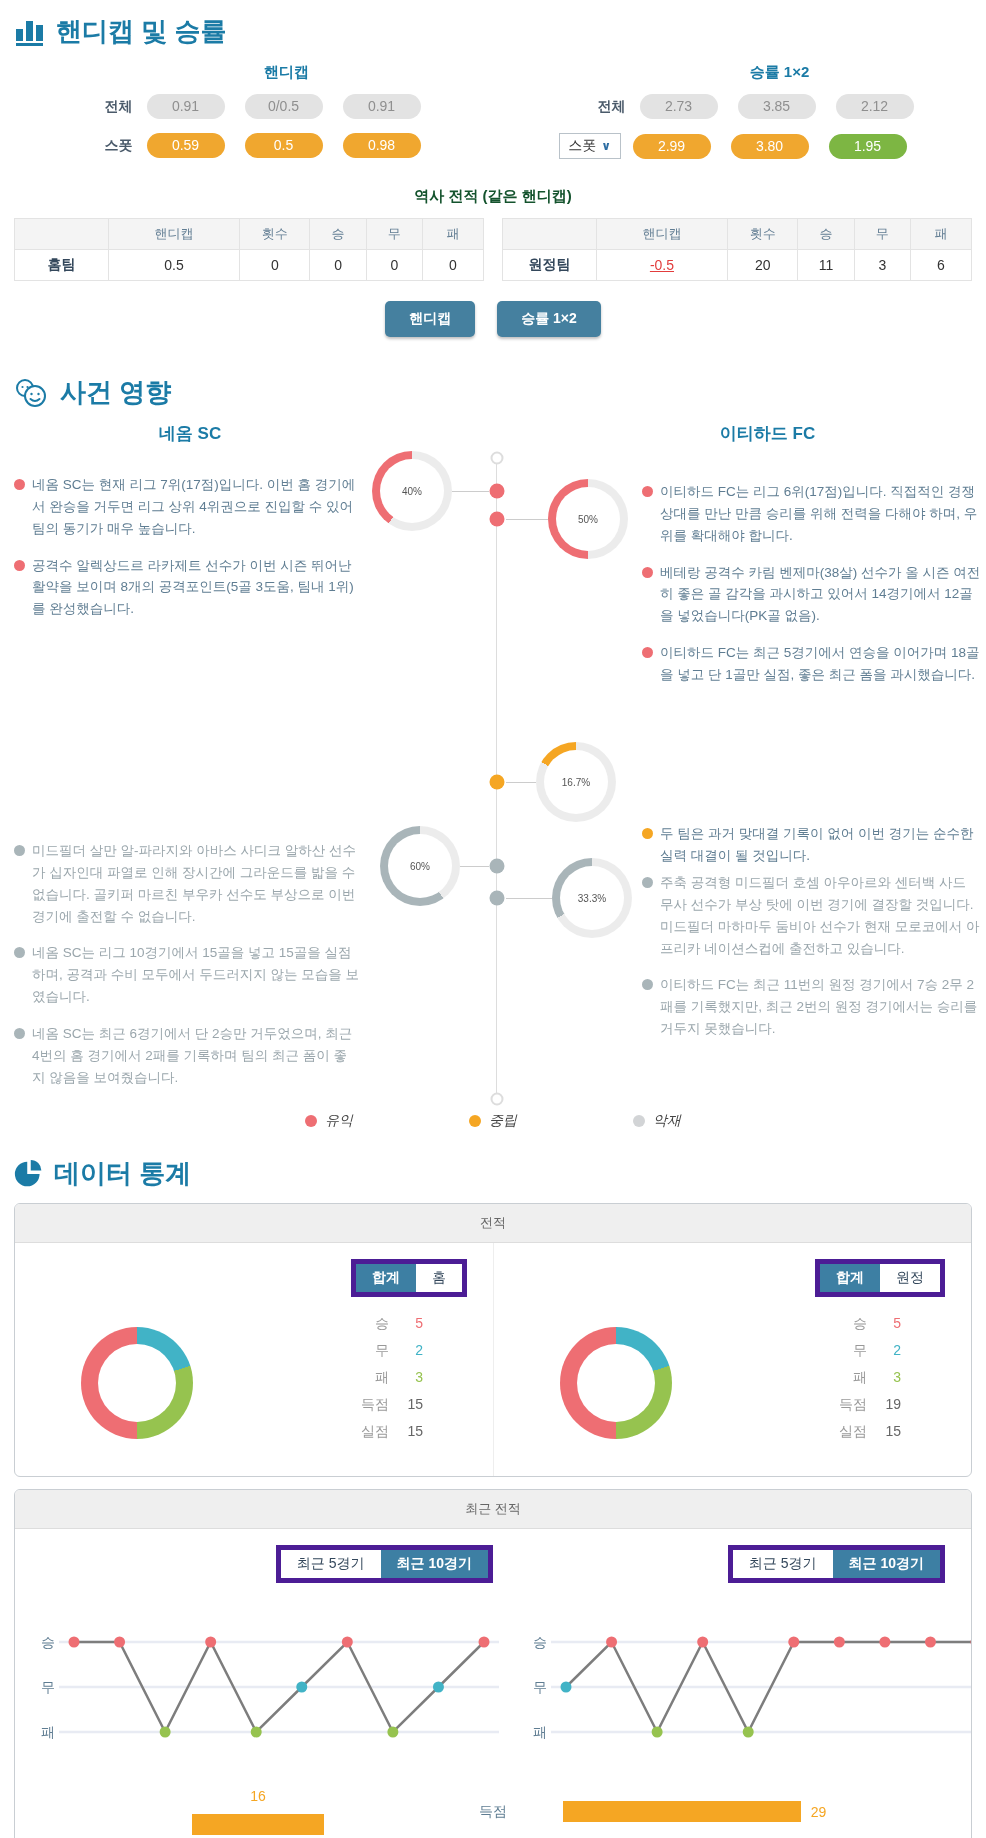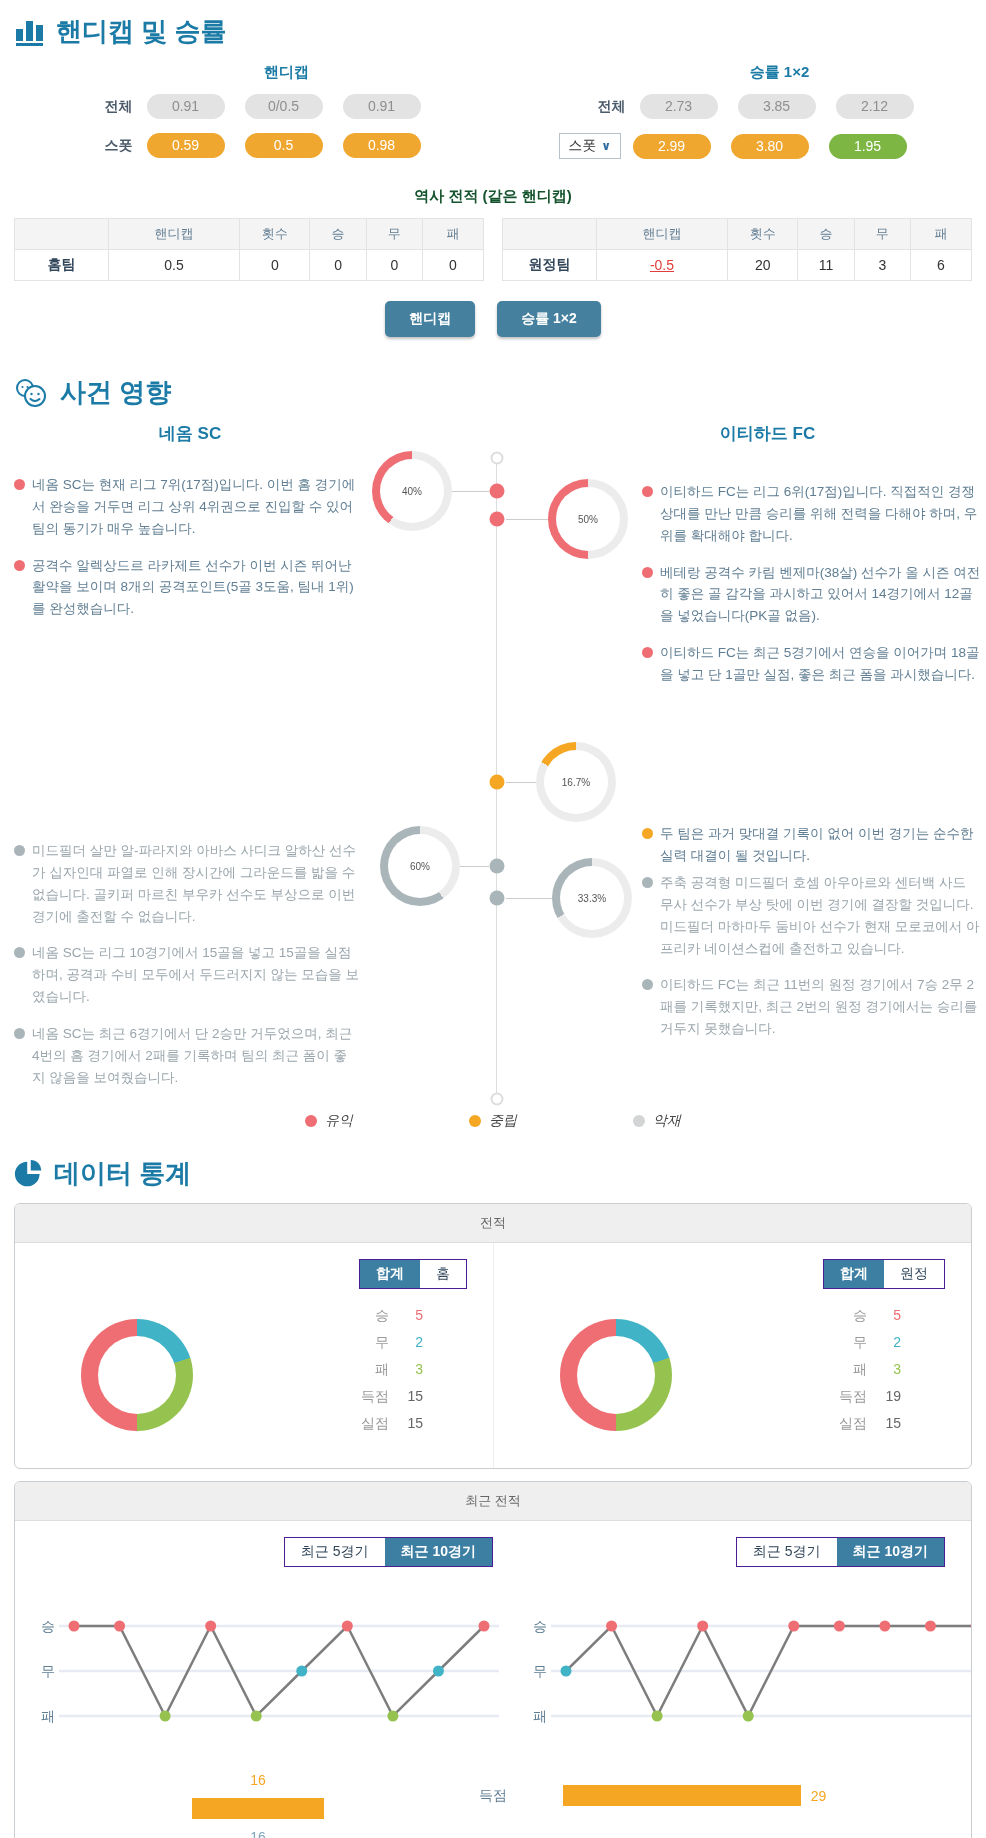--- a/index.html
+++ b/index.html
@@ -63,21 +63,21 @@
   .impact-legend{ display:flex; justify-content:center; gap:116px; margin:6px 0 26px;font-style:italic; }
   .impact-legend .leg{ display:flex; align-items:center; gap:8px; font-size:14px; color:#444; }
   .leg .dot{ width:12px; height:12px; border-radius:50%; }
   
   .panel{ margin:12px 14px 0; border:1px solid #c9ced3; border-radius:6px; overflow:hidden; background:#fff; }
   .panel-header{ background:#efefef; border-bottom:1px solid #ddd; text-align:center; font-size:13px; color:#666; padding:10px 0; }
   .record-body{ display:flex; }
   .record-half{ width:50%; padding:16px 0 26px; }
   .record-half + .record-half{ border-left:1px solid #eee; }
   .toggle-row{ display:flex; justify-content:flex-end; padding-right:26px; }
-  .toggle{ display:flex; border:1px solid #4c1d95; cursor:pointer; }
+  .toggle{ display:flex; border:5px solid #4c1d95; cursor:pointer; }
   .toggle span{ padding:5px 16px; font-size:14px; background:#fff; color:#33475b; white-space:nowrap; }
   .toggle span.active{ background:#3d7fa3; color:#fff; font-weight:bold; }
   .record-content{ display:flex; align-items:center; margin-top:18px; }
   .wdl-donut{ position:relative; width:112px; height:112px; border-radius:50%; margin-left:66px; }
   .wdl-donut::before{ content:""; position:absolute; inset:17px; background:#fff; border-radius:50%; }
   .stat-list{ margin-left:auto; margin-right:70px; }
   .stat-row{ display:flex; justify-content:flex-end; margin-bottom:9px; font-size:14px; }
   .stat-row .sl{ color:#999; width:42px; text-align:right; }
   .stat-row .sv{ width:34px; text-align:right; color:#666; }
   .sv.win{ color:#ee6e73; } .sv.draw{ color:#41b3c6; } .sv.loss{ color:#96c34f; }

